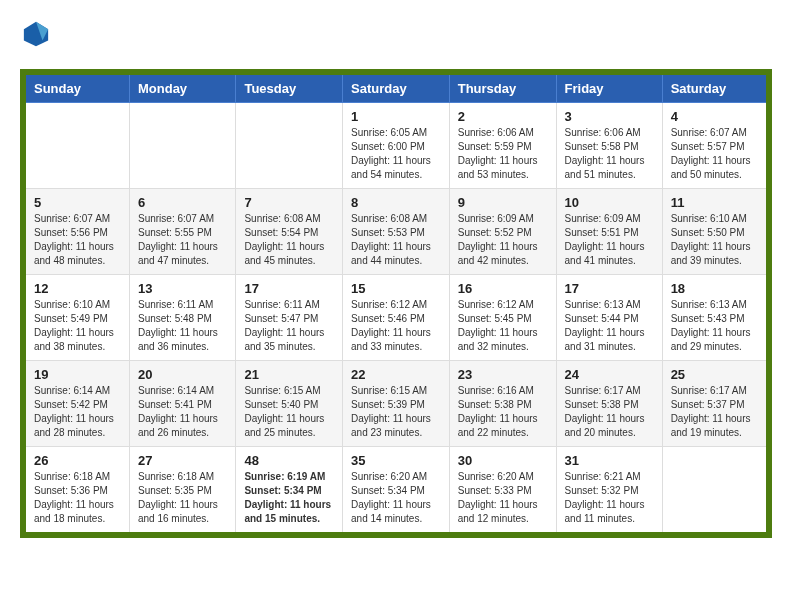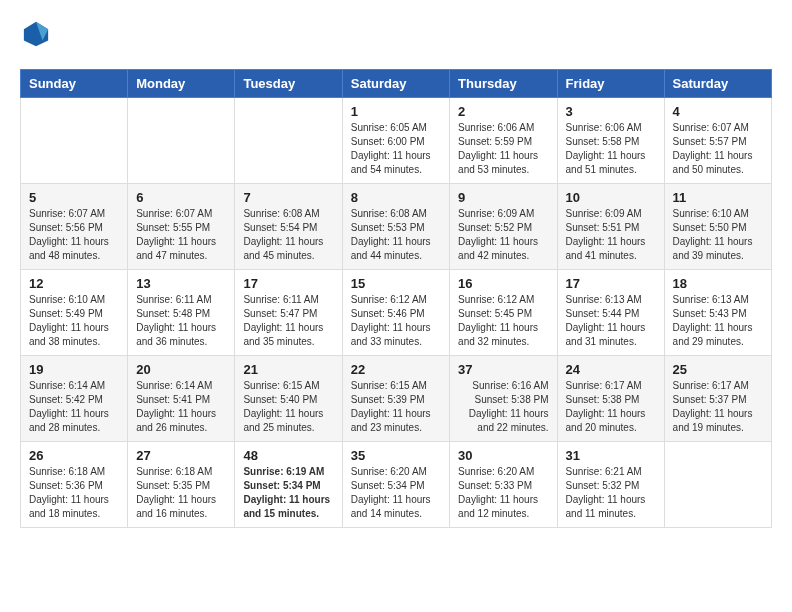--- a/index.html
+++ b/index.html
@@ -40,21 +40,21 @@
       font-weight: normal;
       color: #222;
     }
     .location-title {
       font-size: 16px;
       color: #444;
     }
     .calendar {
       width: 100%;
       border-collapse: collapse;
-      border: 1px solid #4d7c0f;
+      border: 6px solid #4d7c0f;
     }
     .calendar th {
       background-color: #2a5fb0;
       color: white;
       font-size: 13px;
       font-weight: bold;
       text-align: left;
       padding: 6px 8px;
       border: 1px solid #4a7fd0;
     }
@@ -281,22 +281,22 @@
 and 25 minutes.</div>
         </td>
         <td>
           <span class="day-num">22</span>
           <div class="day-info" style="white-space: pre-line;">Sunrise: 6:15 AM
 Sunset: 5:39 PM
 Daylight: 11 hours
 and 23 minutes.</div>
         </td>
         <td>
-          <span class="day-num">37</span>
-          <div class="day-info" style="white-space: pre-line; text-align: right;">Sunrise: 6:16 AM
+          <span class="day-num">23</span>
+          <div class="day-info" style="white-space: pre-line;">Sunrise: 6:16 AM
 Sunset: 5:38 PM
 Daylight: 11 hours
 and 22 minutes.</div>
         </td>
         <td>
           <span class="day-num">24</span>
           <div class="day-info" style="white-space: pre-line;">Sunrise: 6:17 AM
 Sunset: 5:38 PM
 Daylight: 11 hours
 and 20 minutes.</div>

